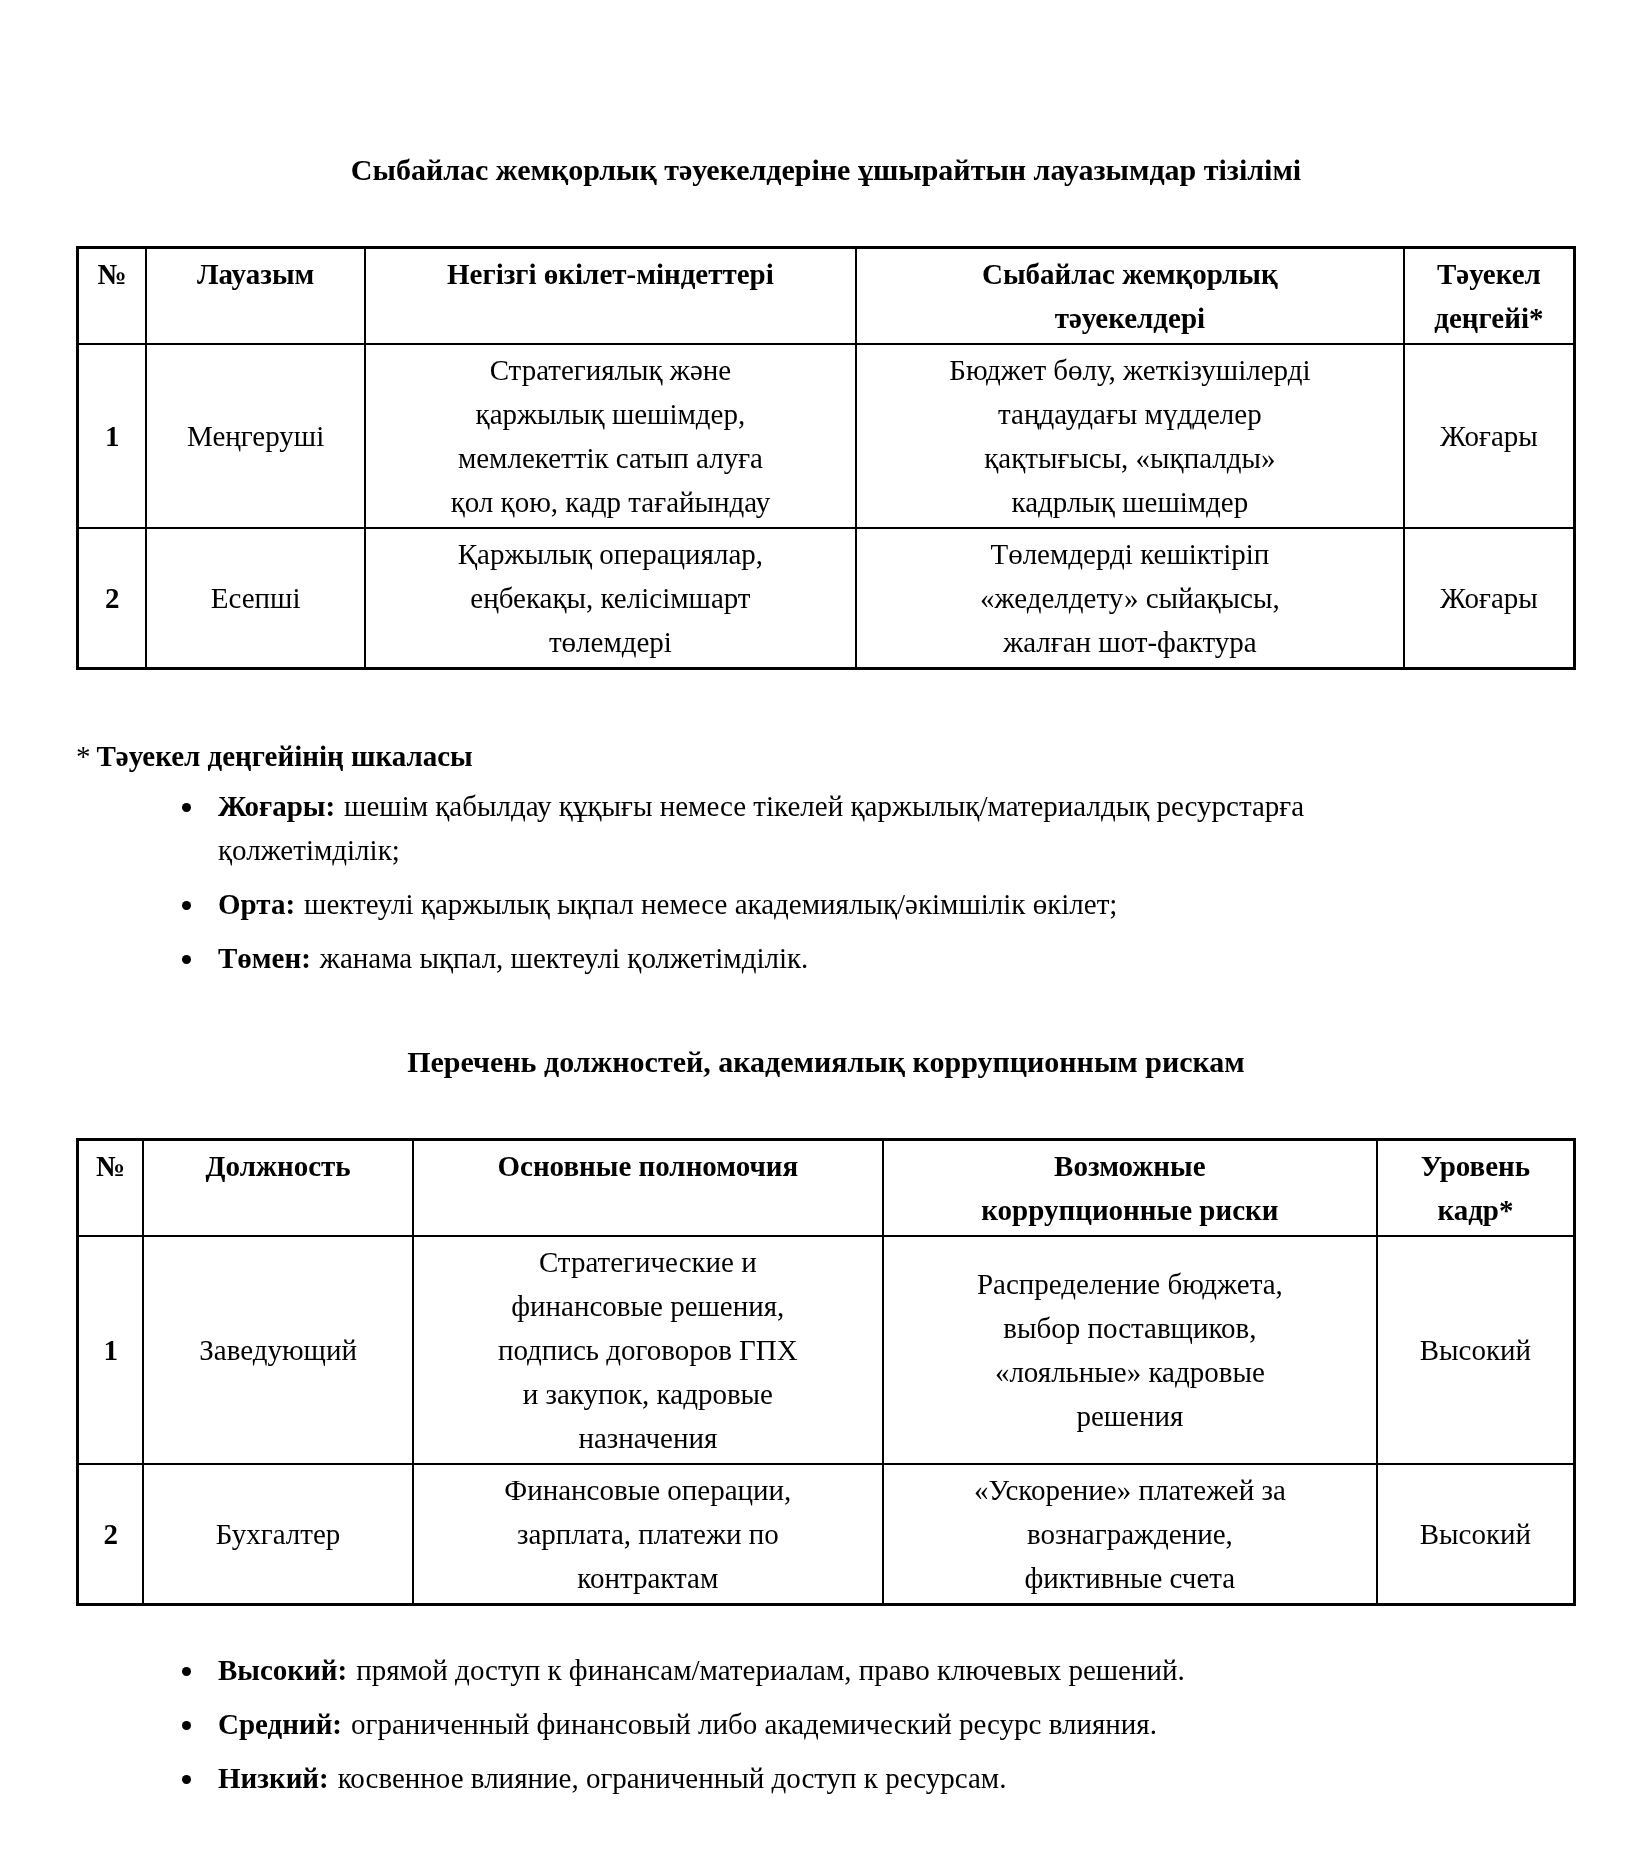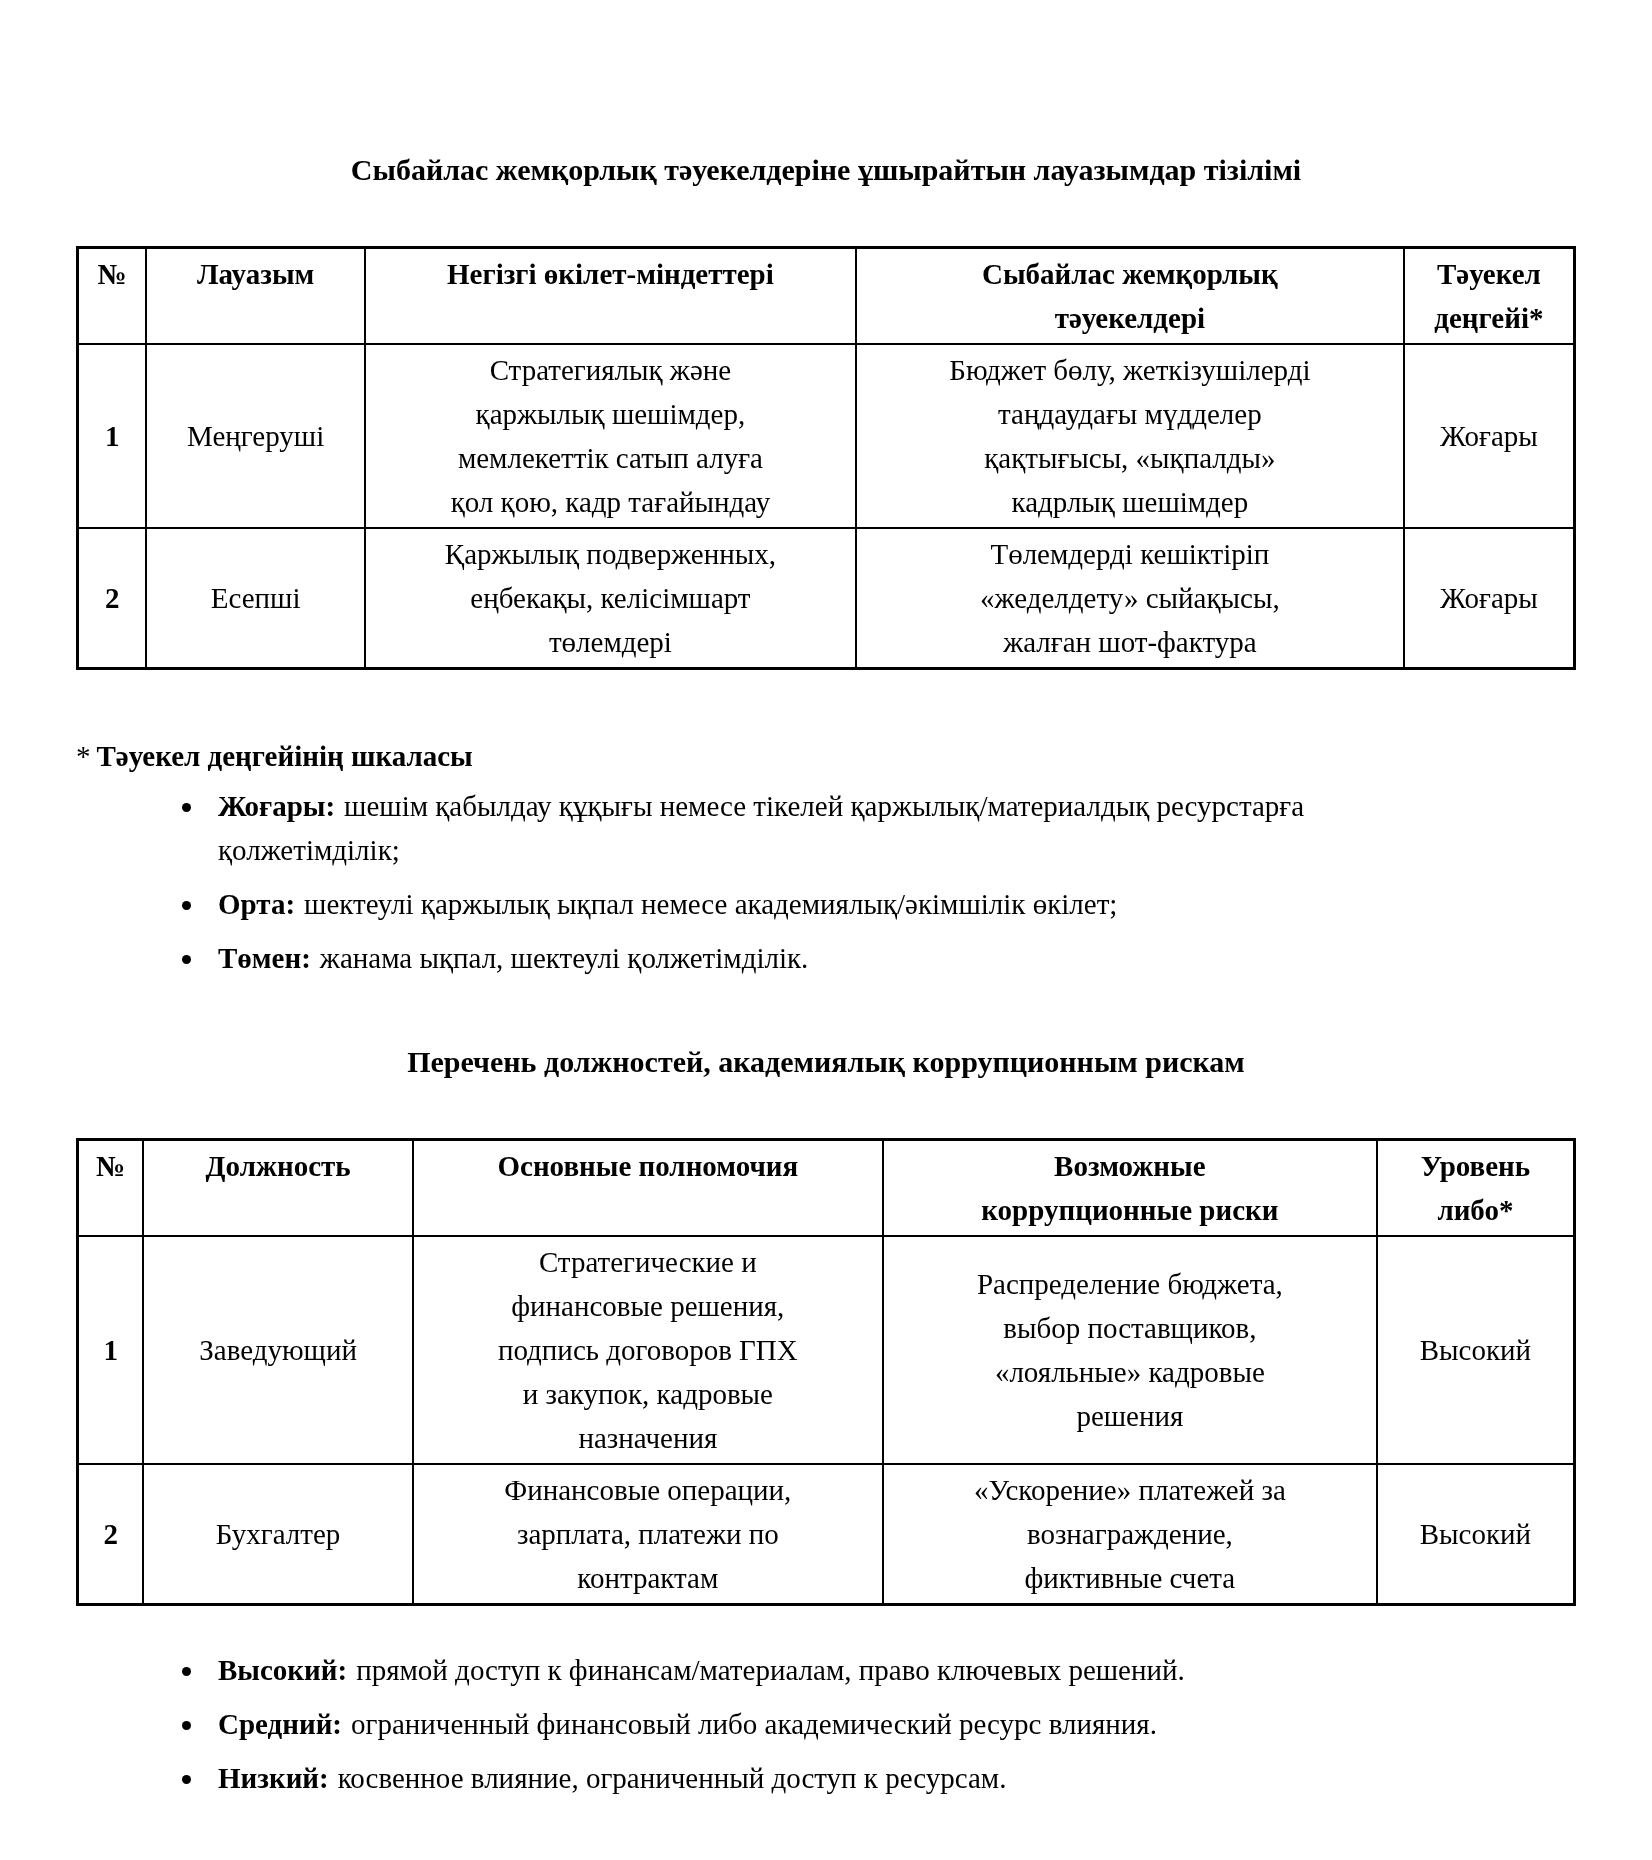--- a/index.html
+++ b/index.html
@@ -132,21 +132,21 @@
 қол қою, кадр тағайындау</td>
         <td>Бюджет бөлу, жеткізушілерді
 таңдаудағы мүдделер
 қақтығысы, «ықпалды»
 кадрлық шешімдер</td>
         <td class="level-cell">Жоғары</td>
       </tr>
       <tr>
         <td style="font-weight:bold;">2</td>
         <td>Есепші</td>
-        <td>Қаржылық подверженных,
+        <td>Қаржылық операциялар,
 еңбекақы, келісімшарт
 төлемдері</td>
         <td>Төлемдерді кешіктіріп
 «жеделдету» сыйақысы,
 жалған шот-фактура</td>
         <td class="level-cell">Жоғары</td>
       </tr>
     </tbody>
   </table>
 
@@ -179,21 +179,21 @@
       <col style="width:13.2%">
     </colgroup>
     <thead>
       <tr>
         <th>№</th>
         <th>Должность</th>
         <th>Основные полномочия</th>
         <th>Возможные
 коррупционные риски</th>
         <th>Уровень
-либо*</th>
+кадр*</th>
       </tr>
     </thead>
     <tbody>
       <tr>
         <td style="font-weight:bold;">1</td>
         <td>Заведующий</td>
         <td>Стратегические и
 финансовые решения,
 подпись договоров ГПХ
 и закупок, кадровые

